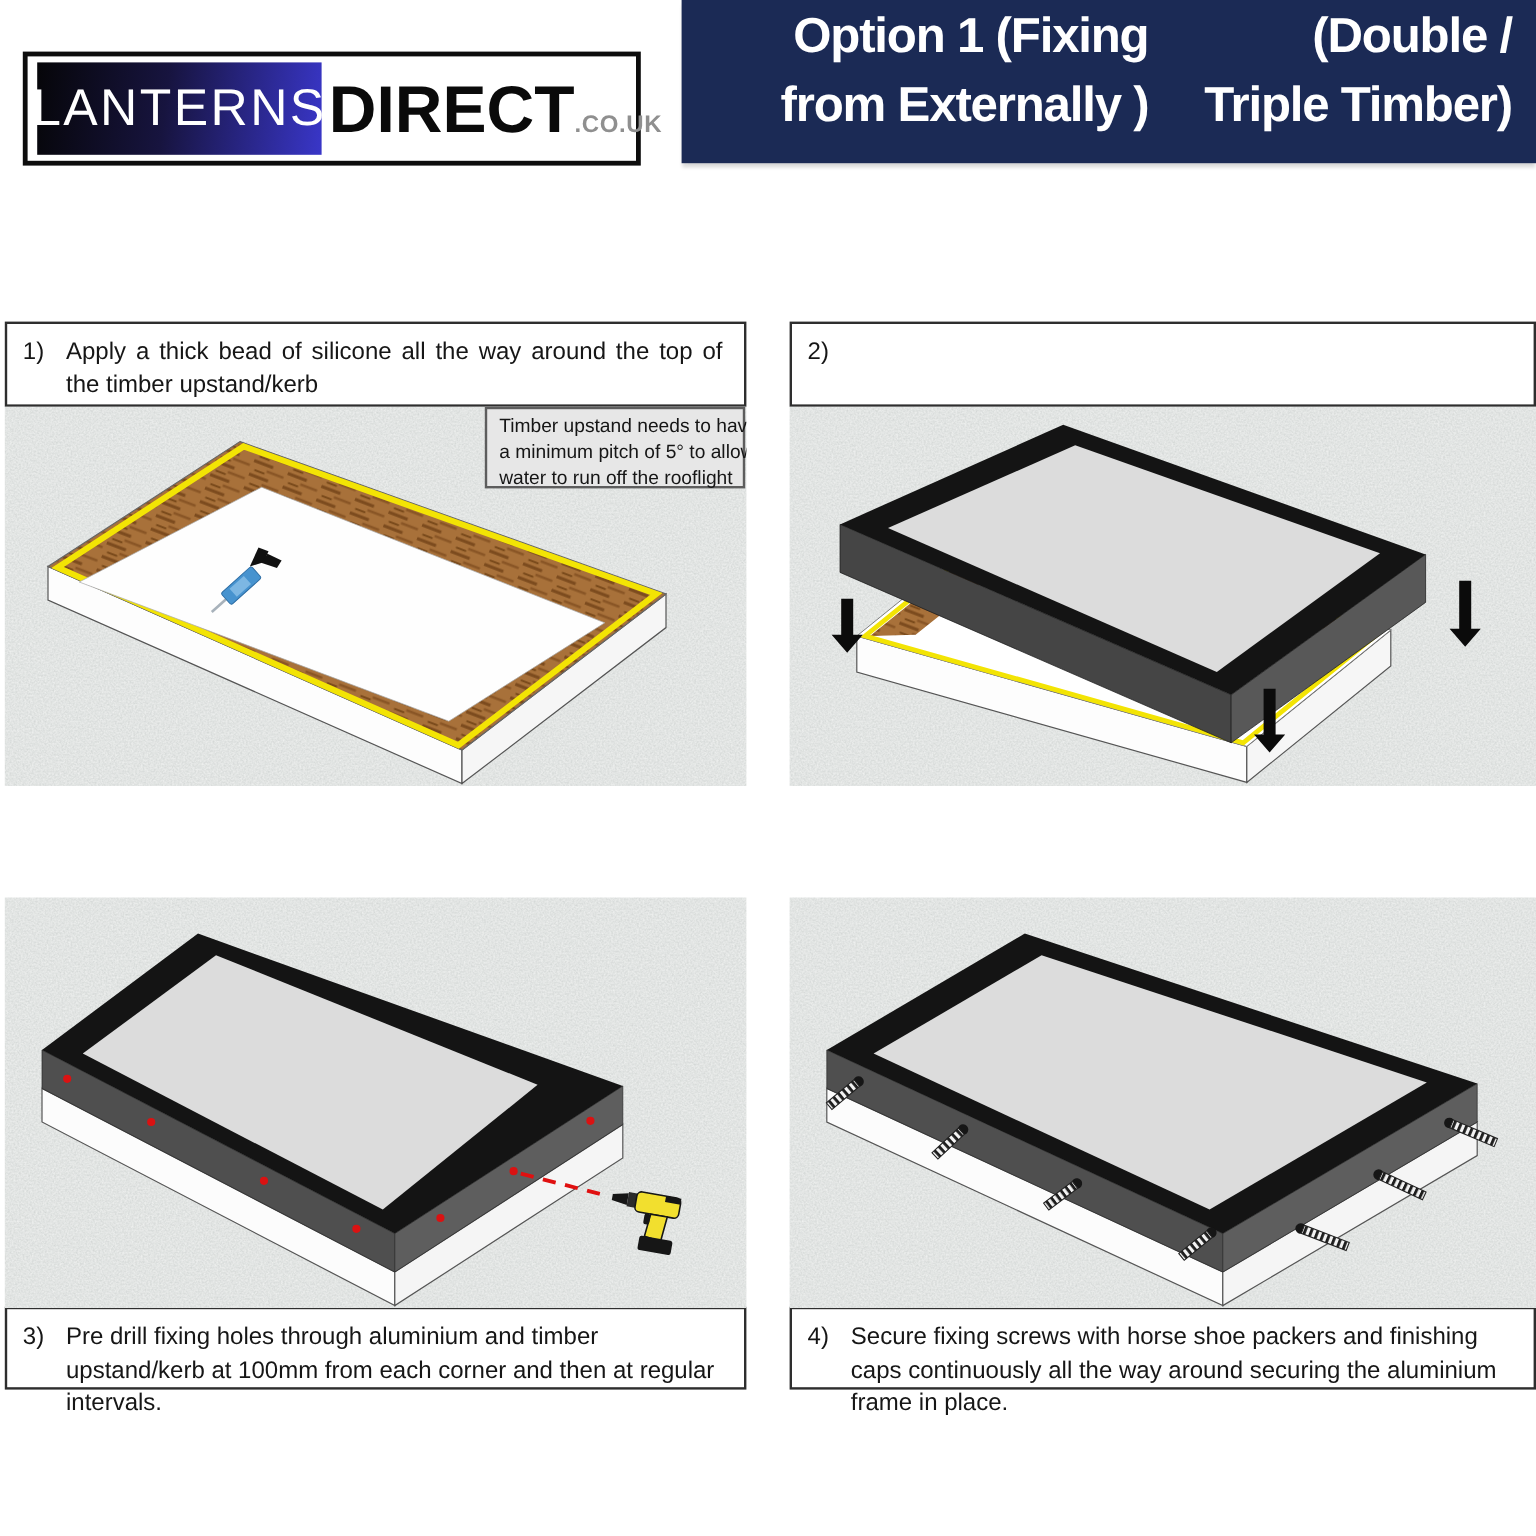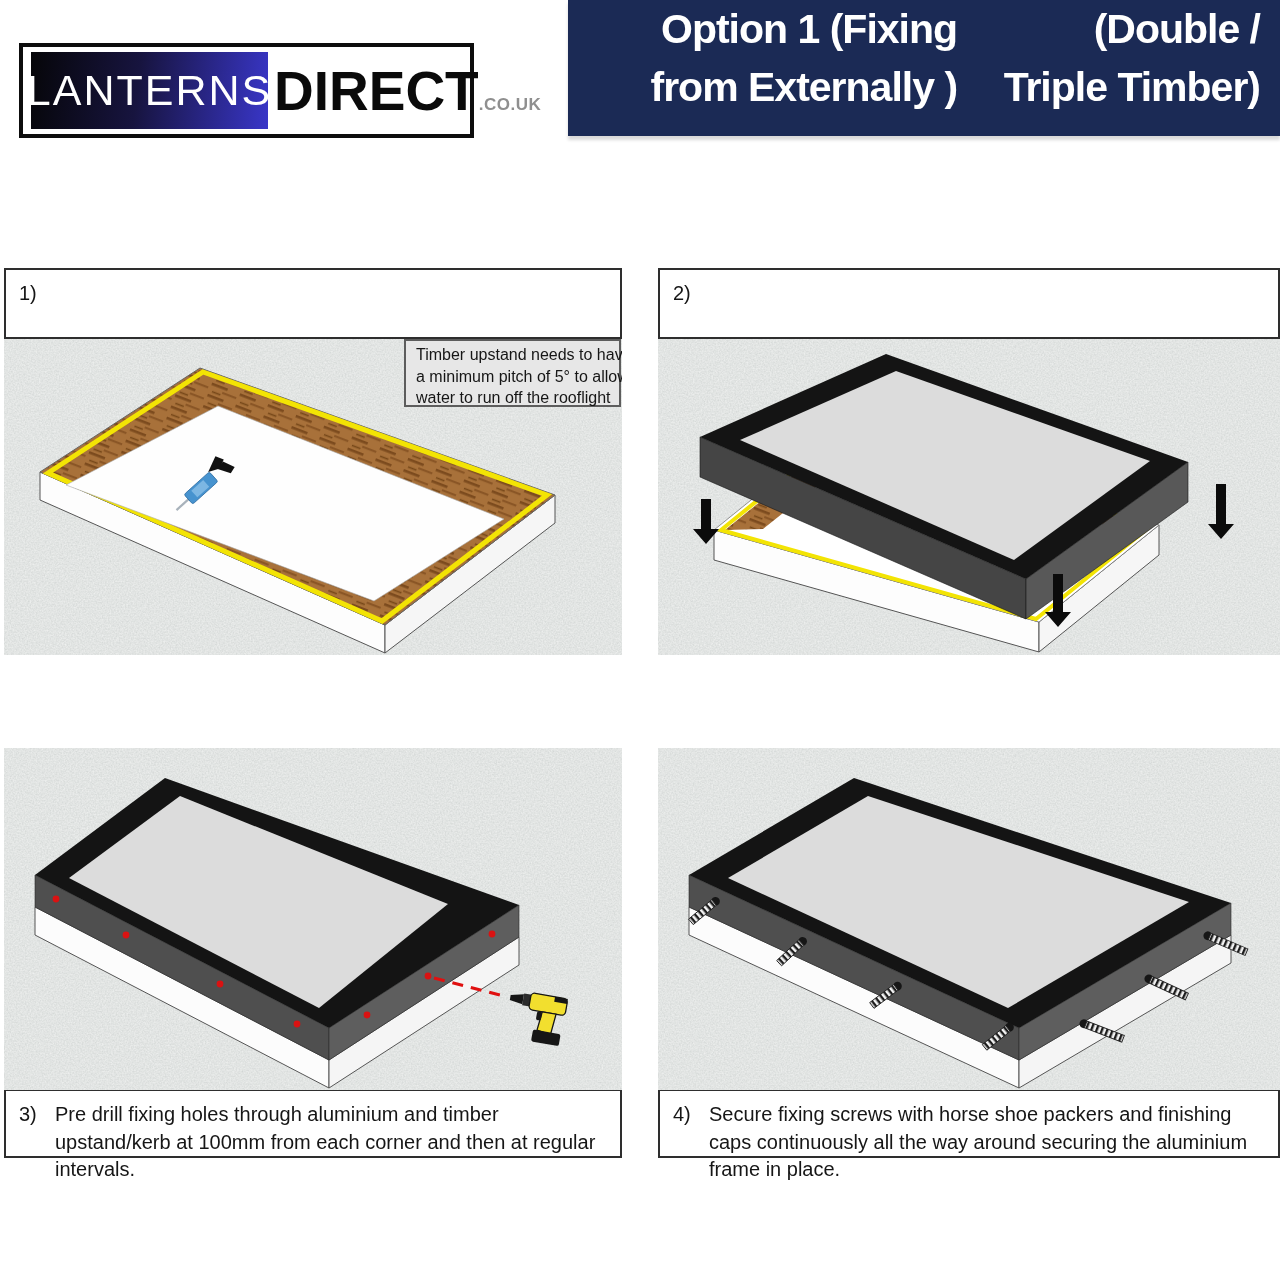--- a/index.html
+++ b/index.html
@@ -2,33 +2,33 @@
 <html><head>
 <meta charset="utf-8">
 <style>
   html,body{margin:0;padding:0;}
   body{
     width:1280px;height:1280px;position:relative;background:#ffffff;
     font-family:"Liberation Sans",sans-serif;overflow:hidden;
   }
   
   .logo{
-    position:absolute;left:19px;top:43px;width:455px;height:95px;
+    position:absolute;left:19px;top:43px;width:515px;height:95px;
     border:4px solid #0d0d0d;box-sizing:border-box;background:#fff;
     display:flex;align-items:center;padding-left:8px;
   }
   .logo-blue{
     width:237px;height:77px;flex:0 0 auto;
     background:linear-gradient(97deg,#060609 0%,#17143f 45%,#3936c8 100%);
     display:flex;align-items:center;justify-content:center;
   }
   .logo-primary{color:#fff;font-size:43px;letter-spacing:2px;font-weight:400;}
   .logo-right{display:flex;align-items:baseline;margin-left:6px;}
   .logo-secondary{color:#0a0a0a;font-size:55px;font-weight:bold;letter-spacing:0px;}
-  .logo-tld{color:#8f8f8f;font-size:17px;font-weight:bold;letter-spacing:0.5px;}
+  .logo-tld{color:#8f8f8f;font-size:20px;font-weight:bold;letter-spacing:0.5px;}
   
   .banner{
     position:absolute;left:568px;top:0;width:712px;height:136px;
     background:#1b2a55;color:#fff;box-sizing:border-box;
     display:flex;flex-direction:row;justify-content:center;
     text-align:right;padding-right:20px;
     font-weight:bold;font-size:41px;line-height:58px;letter-spacing:-1px;
     box-shadow:0 4px 3px rgba(0,0,0,0.15);
     gap:28px;
   }
@@ -94,20 +94,21 @@
   </div>
 </div>
 
 <div class="banner">
   <div>Option 1 (Fixing from Externally )</div>
   <div>(Double / Triple Timber)</div>
 </div>
 
 <div class="caption cap1">
   <span class="num">1)</span>
+  <span class="cap-text justify">Apply a thick bead of silicone all the way around the top of the timber upstand/kerb</span>
 </div>
 <div class="caption cap2">
   <span class="num">2)</span>
 </div>
 <div class="caption cap3">
   <span class="num">3)</span>
   <span class="cap-text">Pre drill fixing holes through aluminium and timber upstand/kerb at 100mm from each corner and then at regular intervals.</span>
 </div>
 <div class="caption cap4">
   <span class="num">4)</span>

